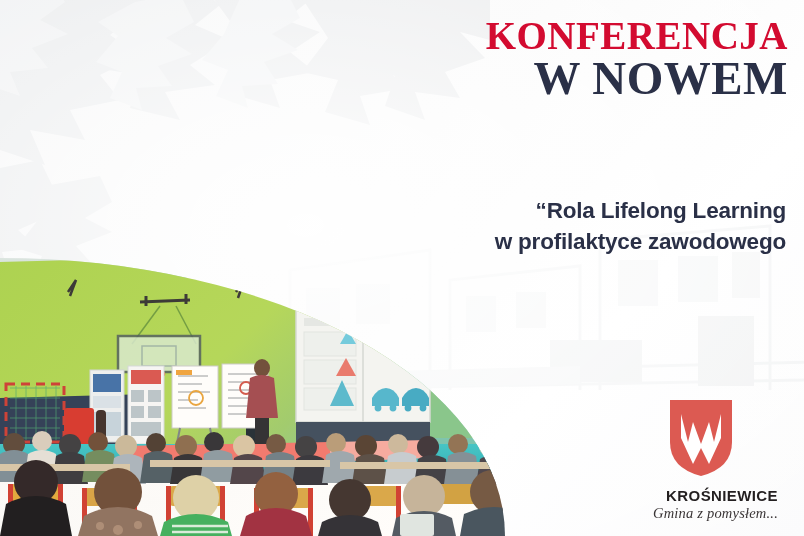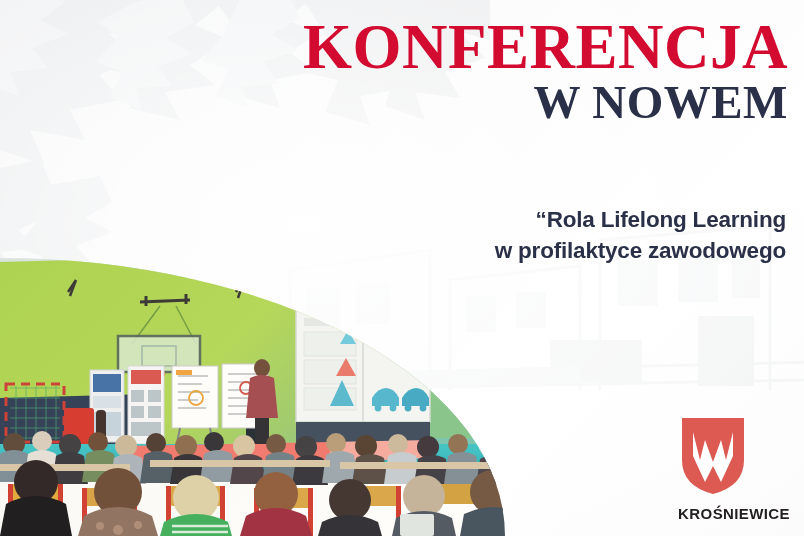--- a/index.html
+++ b/index.html
@@ -67,49 +67,49 @@
     top: 16px;
     width: 600px;
     text-align: right;
     font-family: "Liberation Serif", "DejaVu Serif", serif;
     font-weight: 700;
     line-height: 1.0;
     letter-spacing: 0.5px;
   }
   .headline .line1 {
     display: block;
-    font-size: 63px;
+    font-size: 39px;
     color: #D30B30;
   }
   .headline .line2 {
     display: block;
     font-size: 47px;
     color: #2A3047;
   }
 
   
   .subtitle {
     position: absolute;
     right: 18px;
-    top: 205px;
+    top: 196px;
     width: 470px;
     text-align: right;
     font-family: "Liberation Sans", sans-serif;
     font-weight: 700;
     font-size: 22.5px;
     line-height: 1.365;
     color: #2A3047;
     letter-spacing: -0.2px;
   }
   .subtitle span { display: block; }
 
   
   .logo {
     position: absolute;
-    right: 6px;
+    right: 18px;
     bottom: 14px;
     width: 210px;
     text-align: right;
   }
   .crest {
     width: 66px;
     height: 80px;
     margin: 0 52px 5px 0;
     display: inline-block;
   }
@@ -487,15 +487,16 @@
   </div>
 
   <div class="logo">
     <div class="crest">
       <svg viewBox="0 0 66 80" xmlns="http://www.w3.org/2000/svg">
         <path d="M2,2 L64,2 L64,44 Q64,70 33,78 Q2,70 2,44 Z" fill="#DC5A52"></path>
         <path d="M13,16 L20,44 L25,24 L33,46 L41,24 L46,44 L53,16 L53,40 L41,66 L33,50 L25,66 L13,40 Z" fill="#FFFFFF"></path>
       </svg>
     </div>
     <div class="logo-name">KROŚNIEWICE</div>
+    <div class="logo-tag">Gmina z pomysłem...</div>
   </div>
 
 </div>
 
 </body></html>

